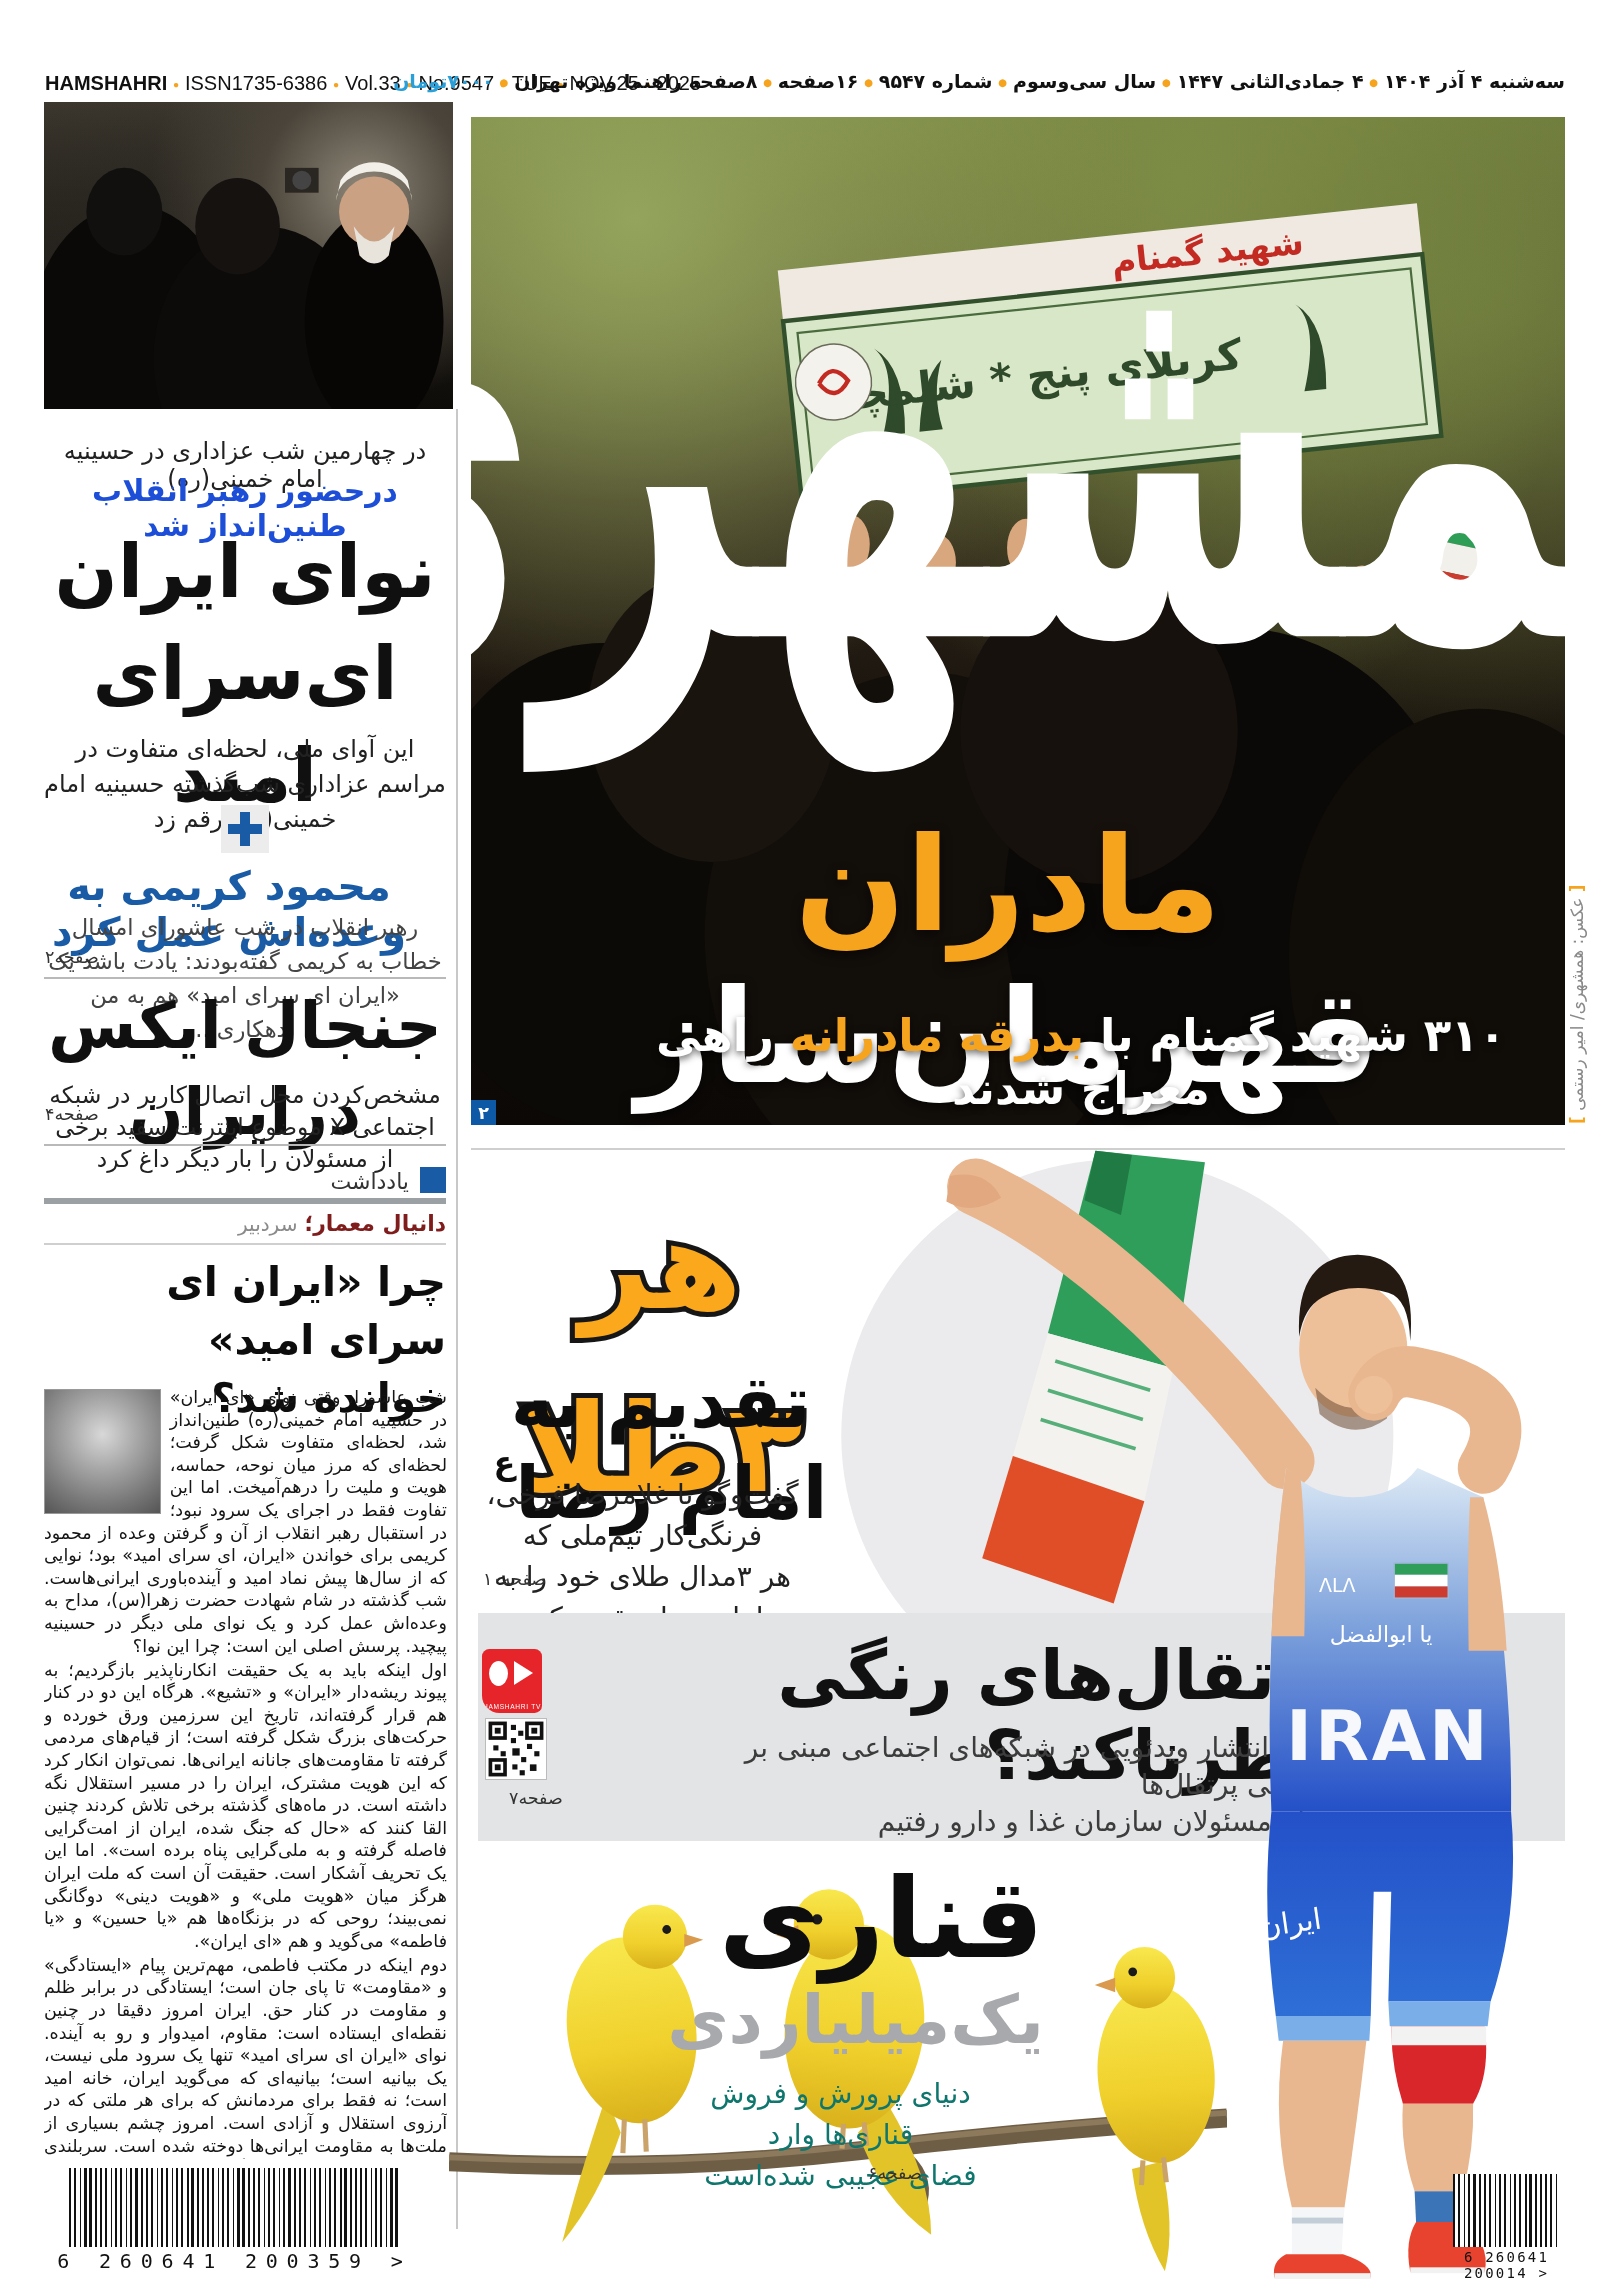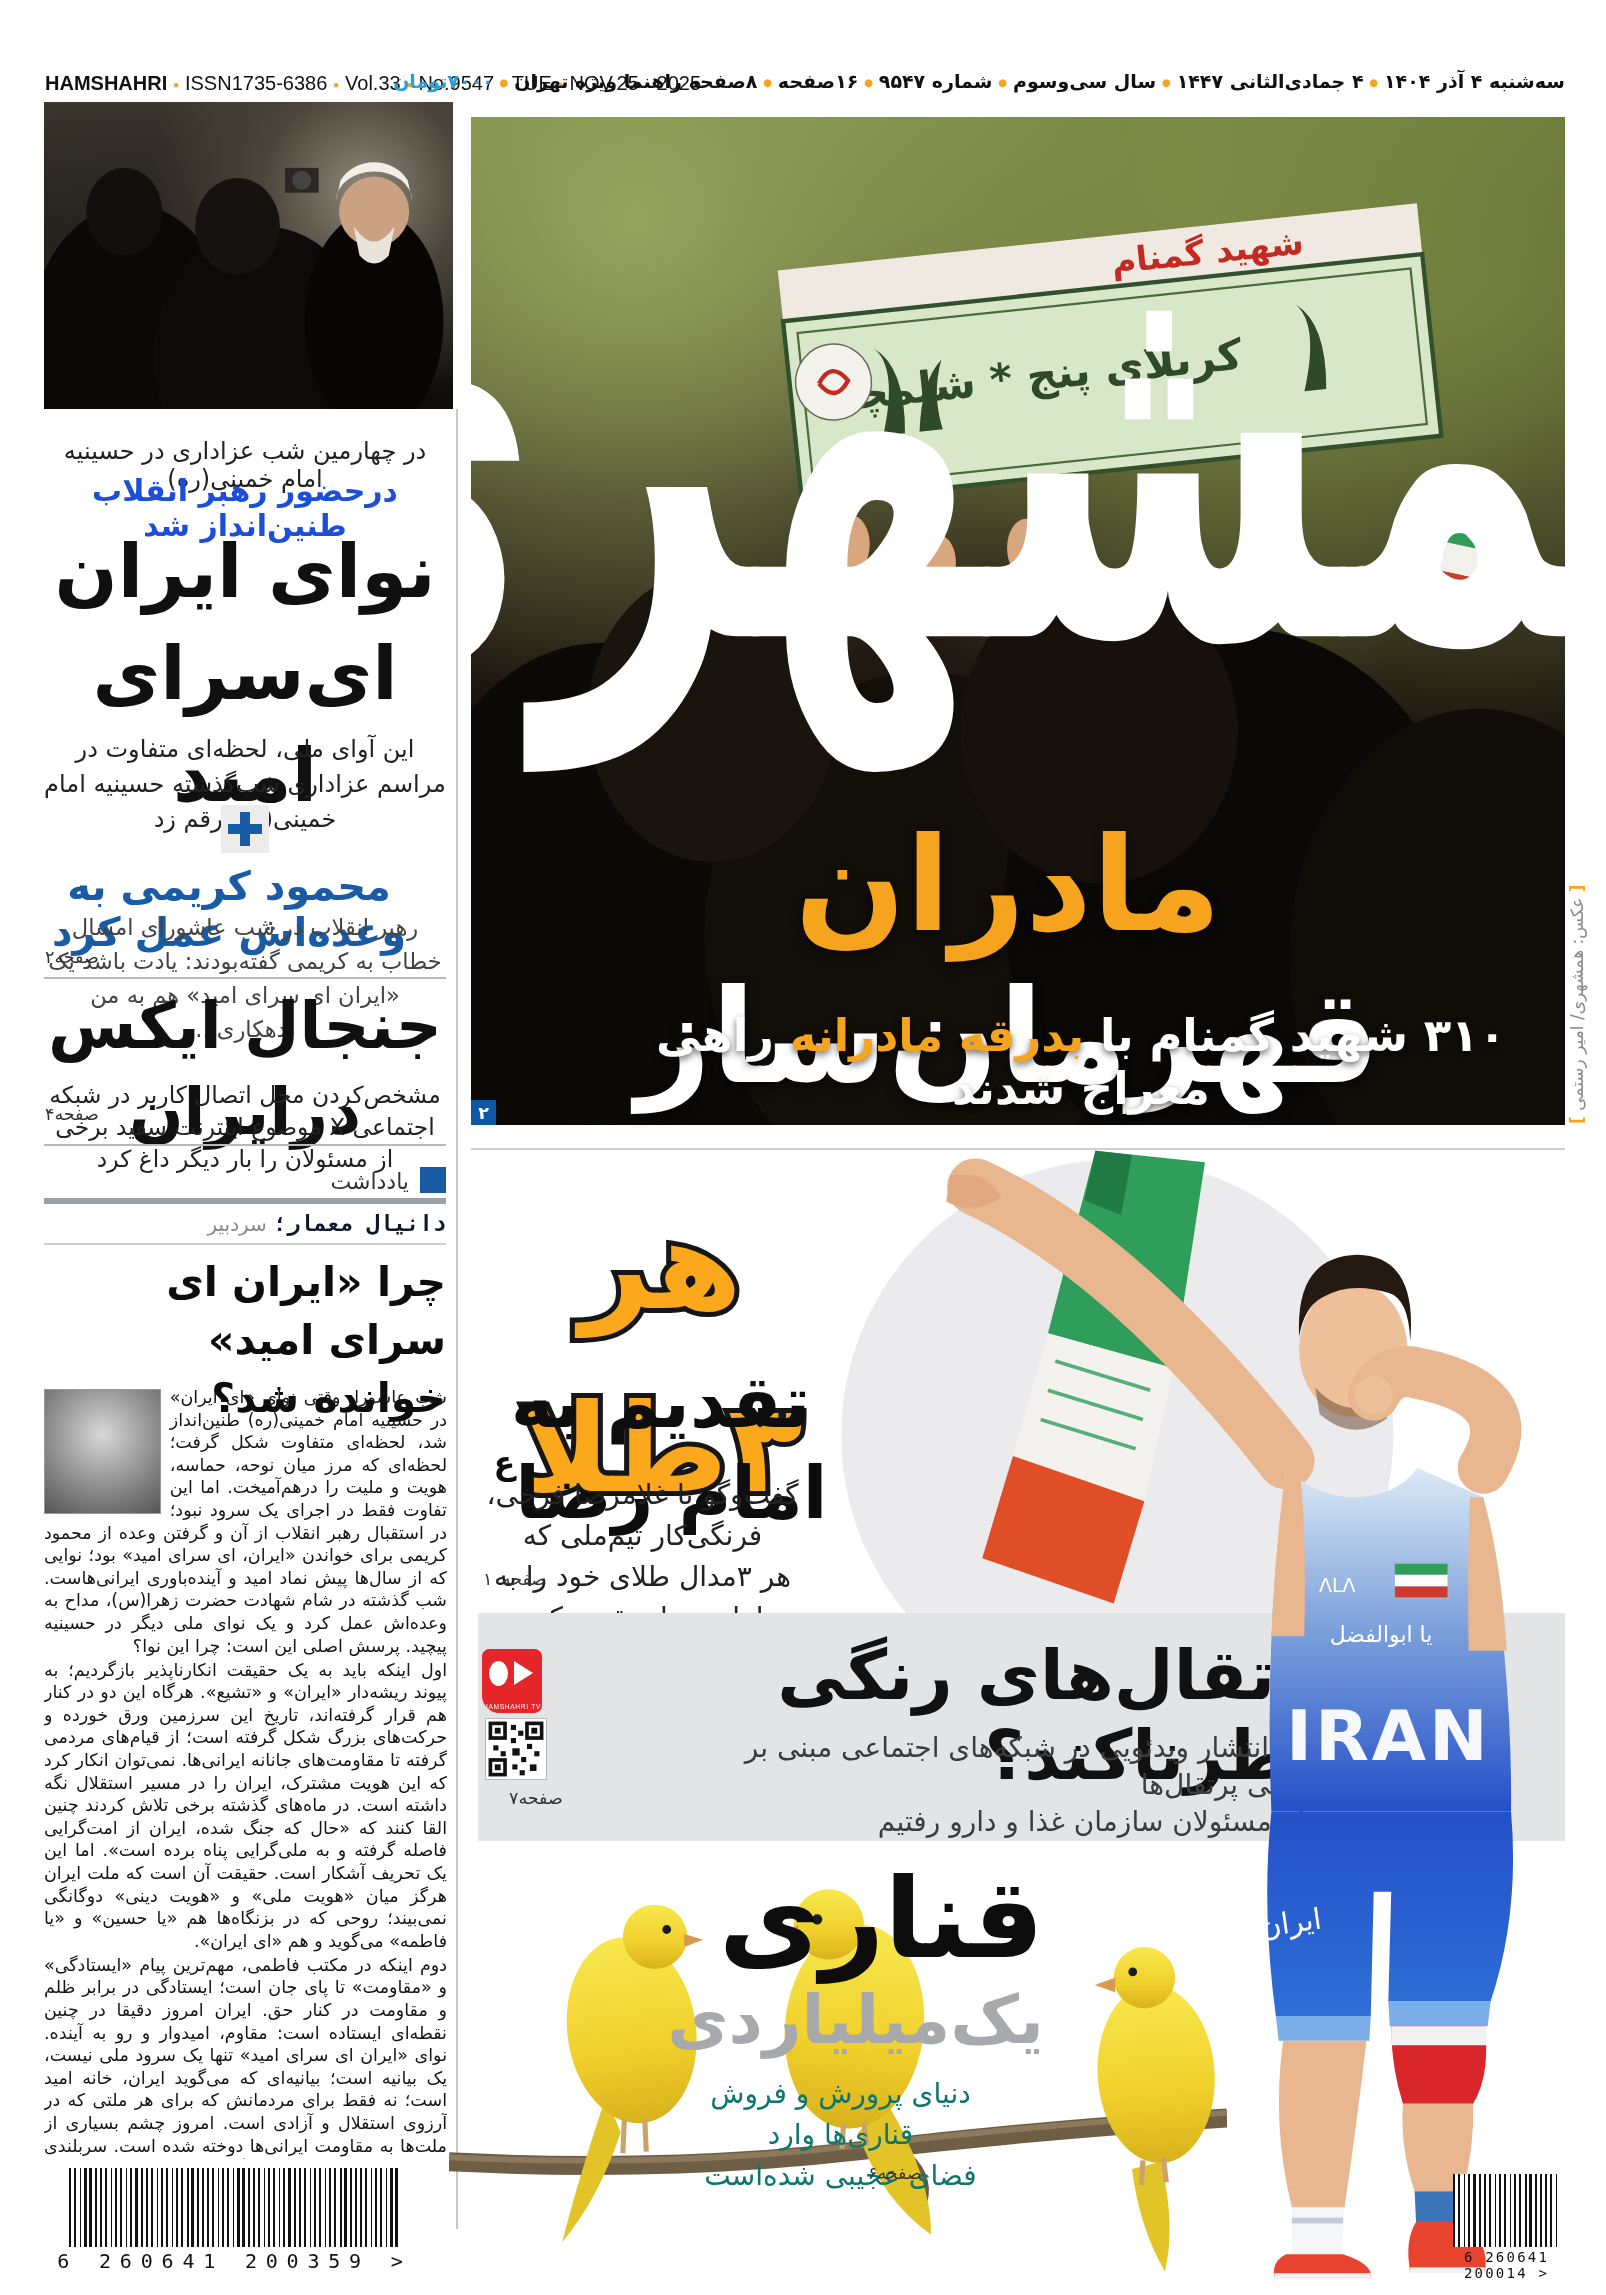--- a/index.html
+++ b/index.html
@@ -38,21 +38,21 @@
   #lead2{left:44px;top:1079px;width:402px;text-align:center;font-size:23.4px;line-height:32px;color:#222;}
   #p4{left:45px;top:1104px;}
   #hr2{left:44px;top:1144px;width:402px;}
 
   
   #note-head{left:44px;top:1167px;width:402px;height:28px;}
   #note-head .sq{position:absolute;right:0;top:0;width:26px;height:26px;background:#1A5BA6;}
   #note-head .lbl{position:absolute;right:37px;top:1.5px;font-size:22px;color:#333;}
   #note-bar{left:44px;top:1198px;width:402px;height:5.8px;background:#9aa0a4;}
   #author{left:44px;top:1211px;width:402px;text-align:right;font-size:22px;}
-  #author .nm{color:#0f172a;font-weight:bold;font-family:Liberation Mono, monospace;}
+  #author .nm{color:#7f1d1d;font-weight:bold;}
   #author .rl{color:#8a8a8a;font-size:20px;}
   #hr3{left:44px;top:1243px;width:402px;height:1.5px;background:#cfcfcf;}
   #note-title{left:44px;top:1253px;width:402px;text-align:right;font-size:41px;font-weight:bold;color:#0d0d0d;line-height:58px;}
   #note-body{left:44px;top:1386px;width:403px;height:773px;font-size:17.5px;line-height:22.6px;color:#151515;text-align:justify;overflow:hidden;}
   #note-body p{margin:0 0 1.5px 0;text-indent:0;}
   #portrait{float:left;width:115px;height:123px;margin:2.9px 8.8px 4.4px 0;background:
     radial-gradient(circle at 50% 36%,#d8d8d8 0%,#a8a8a8 35%,#7a7a7a 70%,#555 100%);
     border:0.7px solid #999;}
 
   

